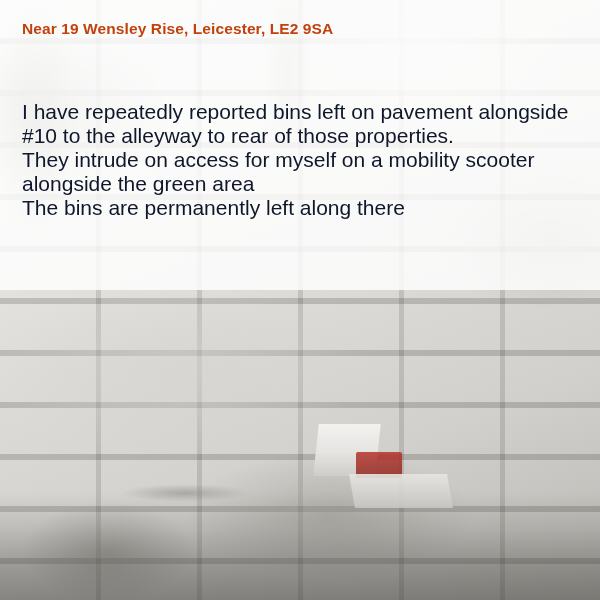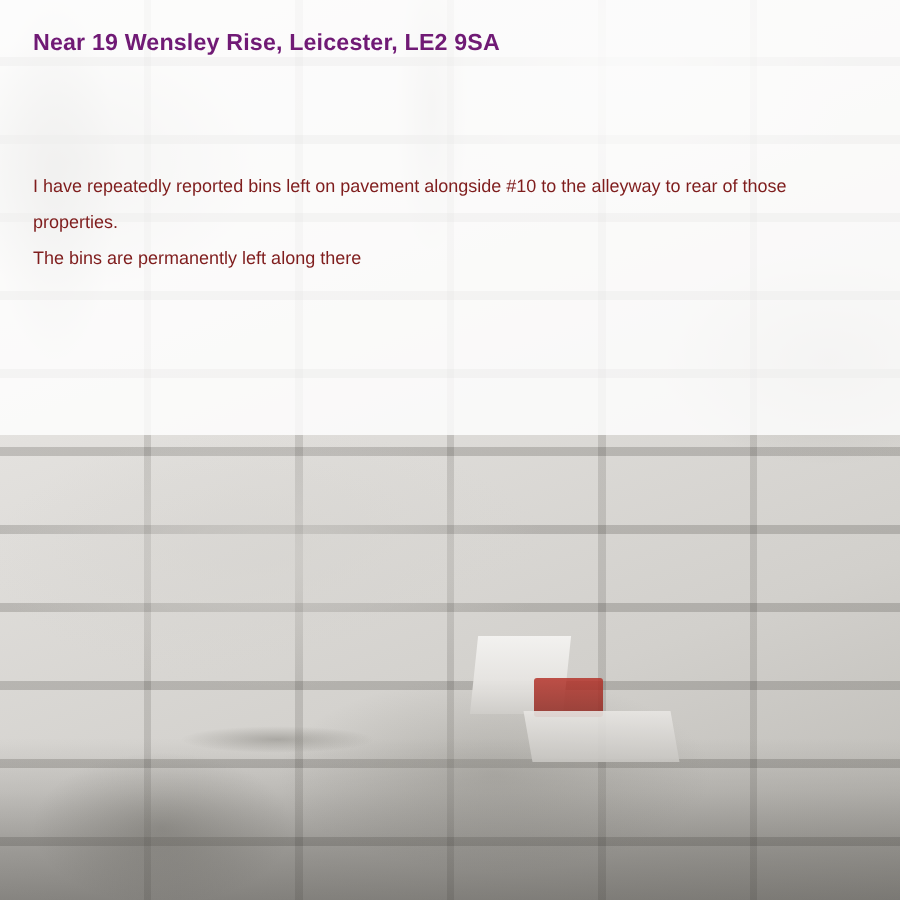--- a/index.html
+++ b/index.html
@@ -106,32 +106,32 @@
     height: 290px;
     background: rgba(255,255,255,0.82);
     box-sizing: border-box;
   }
   .title {
     position: absolute;
     left: 22px;
     top: 20px;
     font-size: 15.5px;
     font-weight: bold;
-    color: #701a75;
+    color: #c2410c;
     letter-spacing: 0.1px;
     white-space: nowrap;
   }
   .body {
     position: absolute;
     left: 22px;
-    top: 112px;
+    top: 100px;
     width: 556px;
-    font-size: 12px;
+    font-size: 21px;
     line-height: 24px;
-    color: #7f1d1d;
+    color: #0f172a;
   }
   .body p {
     margin: 0;
     white-space: pre-wrap;
   }
 </style>
 </head>
 <body>
 
 <div class="canvas">
@@ -140,17 +140,18 @@
   <div class="blob blob-a"></div>
   <div class="blob blob-b"></div>
   <div class="blob blob-c"></div>
   <div class="blob blob-d"></div>
 
   <div class="panel">
     <div class="title">Near 19 Wensley Rise, Leicester, LE2 9SA</div>
 
     <div class="body">
       <p>I have repeatedly reported bins left on pavement alongside #10 to the alleyway to rear of those properties.</p>
+      <p>They intrude on access for myself on a mobility scooter alongside the green area</p>
       <p>The bins are permanently left along there</p>
     </div>
   </div>
 
 </div>
 
 </body></html>

